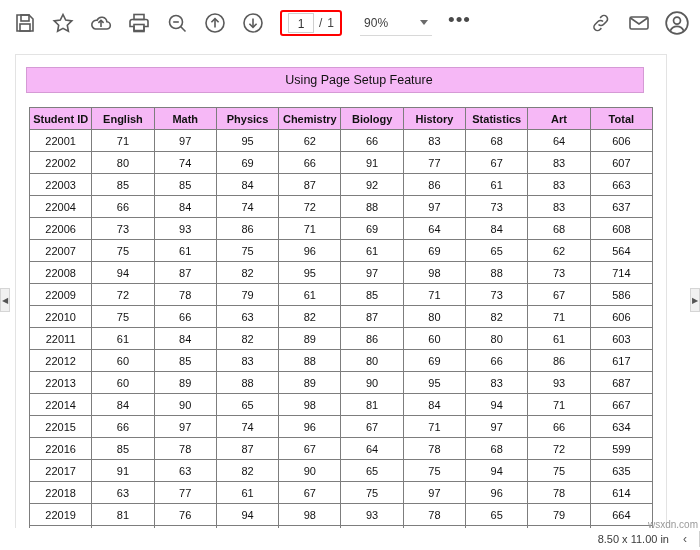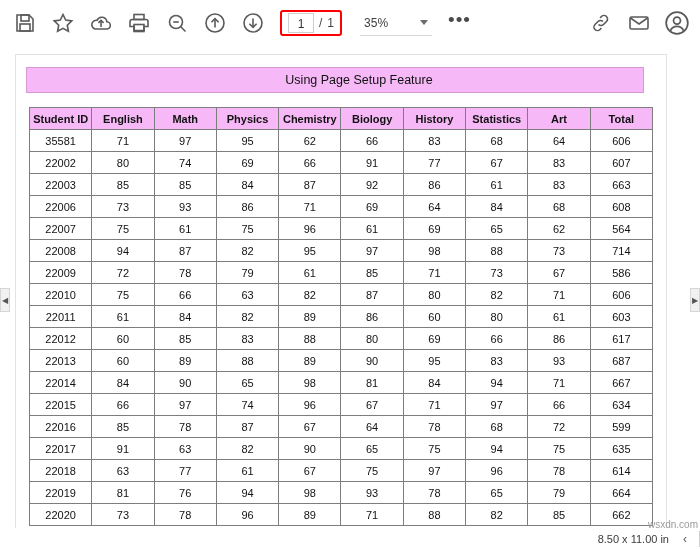--- a/index.html
+++ b/index.html
@@ -275,21 +275,21 @@
       </svg>
     </div>
 
     <div class="page-box">
       <div class="page-cur">1</div>
       <div class="page-sep">/</div>
       <div class="page-total">1</div>
     </div>
 
     <div class="zoom-box">
-      <span class="zoom-val">35%</span>
+      <span class="zoom-val">90%</span>
       <span class="caret"></span>
     </div>
 
     <div class="dots">•••</div>
 
     <div class="tb-right">
       <div class="tb-icon" title="Edit link">
         <svg width="24" height="24" viewBox="0 0 24 24" fill="none" stroke="currentColor" stroke-width="1.6">
           <path d="M9.5 13.5a3.5 3.5 0 0 0 5 0l3-3a3.5 3.5 0 0 0-5-5l-1.4 1.4"></path>
           <path d="M14 10.5a3.5 3.5 0 0 0-5 0l-3 3a3.5 3.5 0 0 0 5 5l1.4-1.4"></path>
@@ -328,21 +328,21 @@
             <th>Chemistry</th>
             <th>Biology</th>
             <th>History</th>
             <th>Statistics</th>
             <th>Art</th>
             <th>Total</th>
           </tr>
         </thead>
         <tbody>
             <tr>
-              <td>35581</td>
+              <td>22001</td>
               <td>71</td>
               <td>97</td>
               <td>95</td>
               <td>62</td>
               <td>66</td>
               <td>83</td>
               <td>68</td>
               <td>64</td>
               <td>606</td>
             </tr>
@@ -362,20 +362,32 @@
               <td>22003</td>
               <td>85</td>
               <td>85</td>
               <td>84</td>
               <td>87</td>
               <td>92</td>
               <td>86</td>
               <td>61</td>
               <td>83</td>
               <td>663</td>
+            </tr>
+            <tr>
+              <td>22004</td>
+              <td>66</td>
+              <td>84</td>
+              <td>74</td>
+              <td>72</td>
+              <td>88</td>
+              <td>97</td>
+              <td>73</td>
+              <td>83</td>
+              <td>637</td>
             </tr>
             <tr>
               <td>22006</td>
               <td>73</td>
               <td>93</td>
               <td>86</td>
               <td>71</td>
               <td>69</td>
               <td>64</td>
               <td>84</td>

